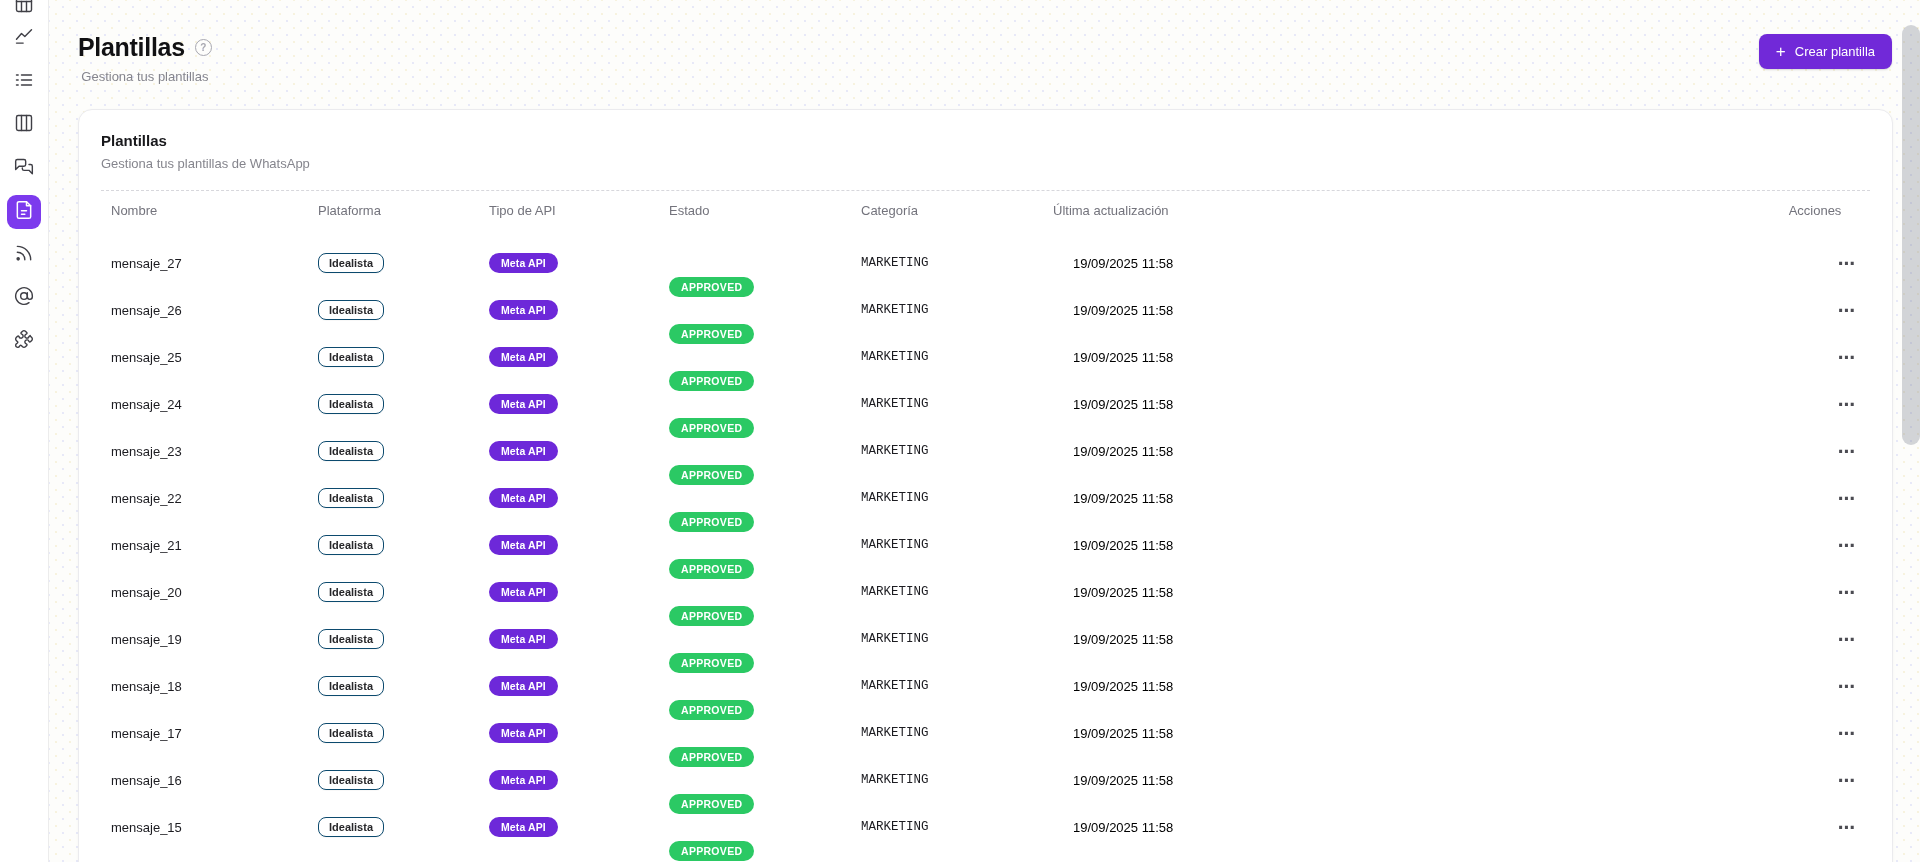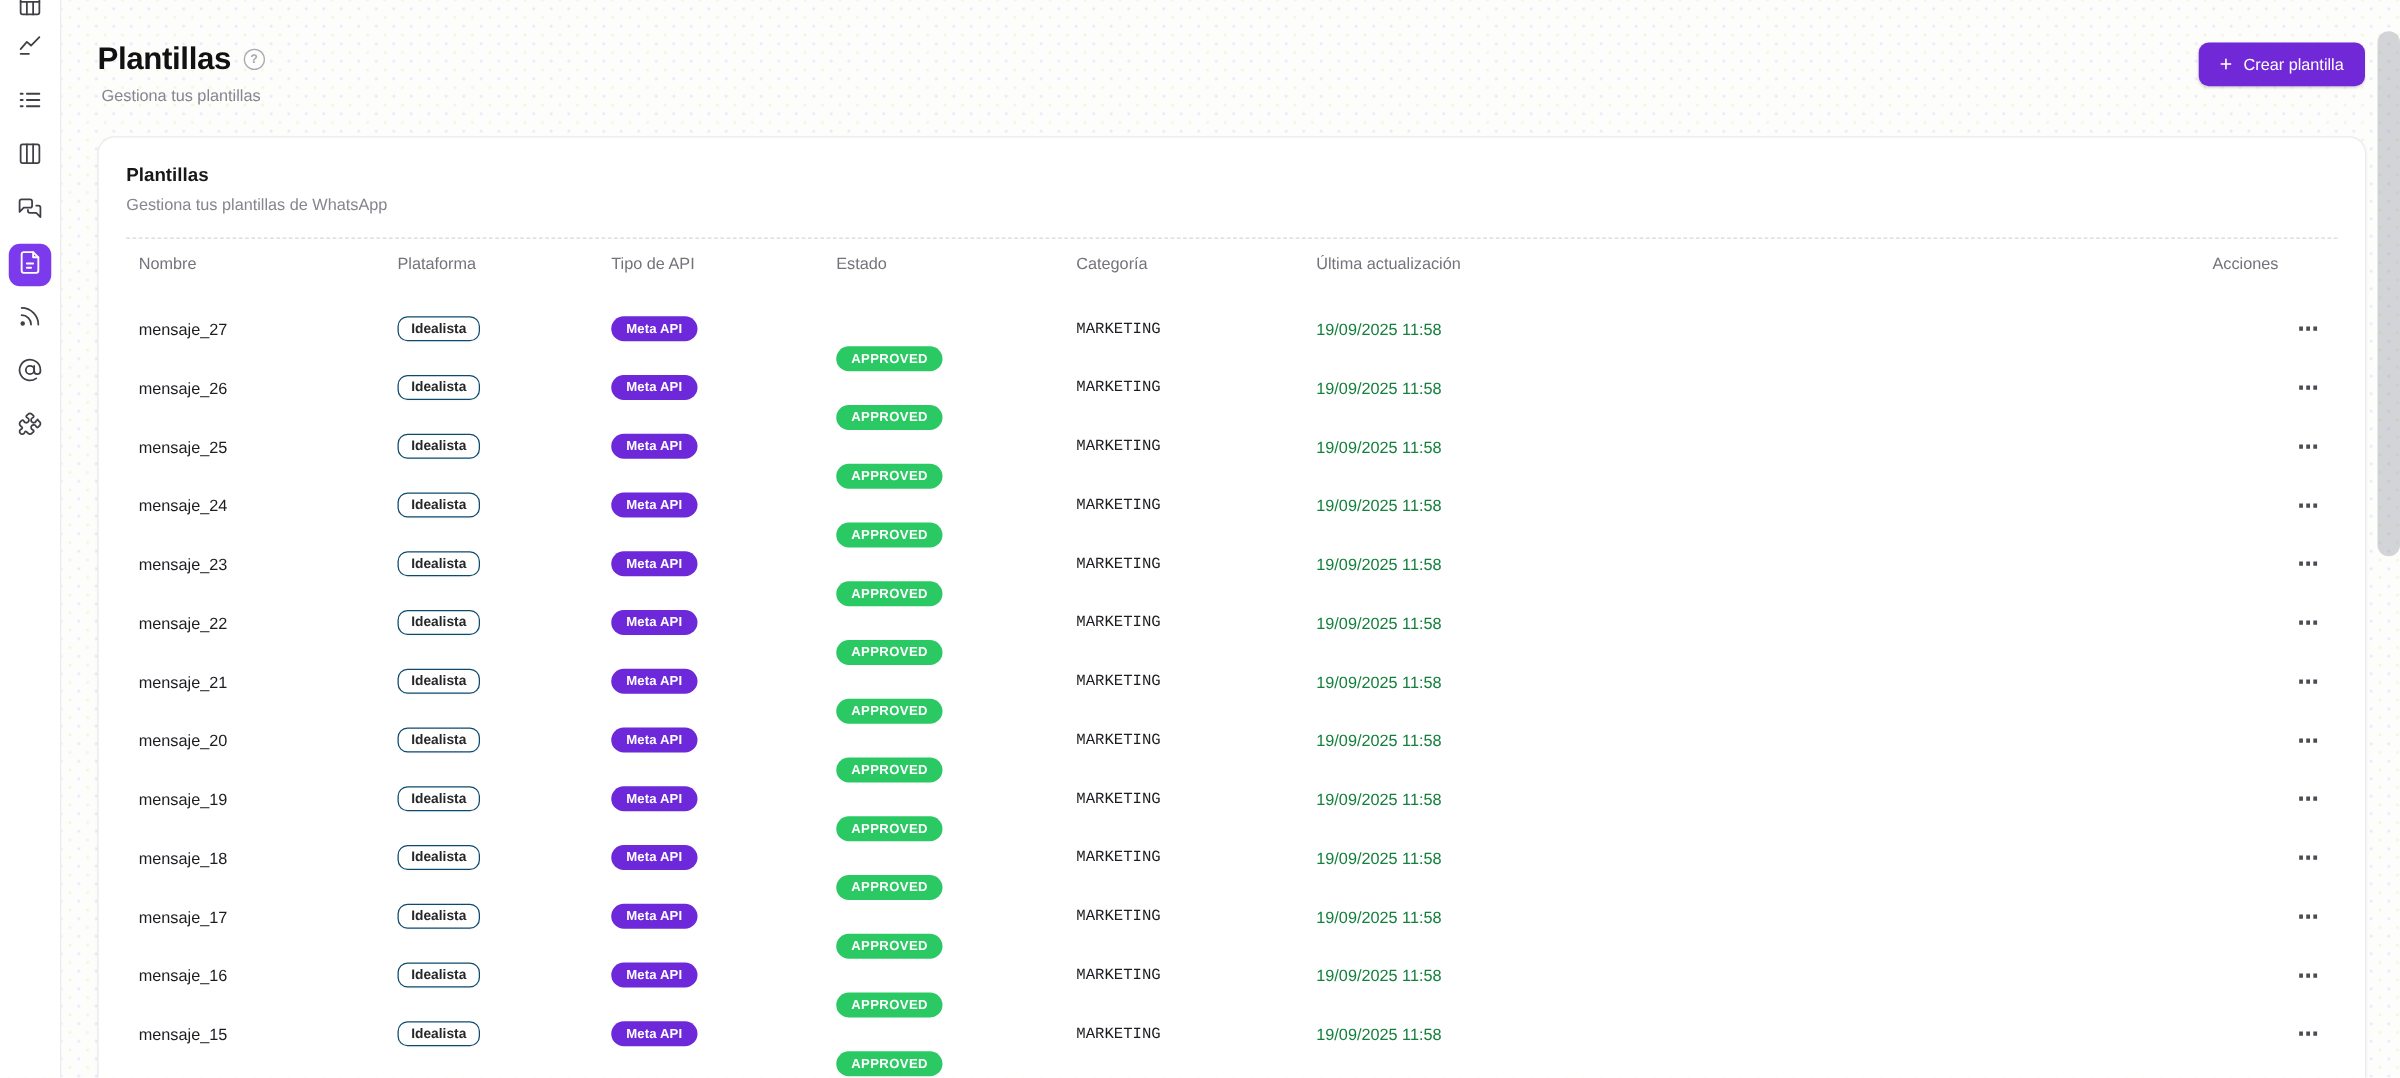--- a/index.html
+++ b/index.html
@@ -61,39 +61,39 @@
   .card-subtitle { margin-top: 7px; font-size: 13px; color: #85858d; }
   .dashed-sep { margin-top: 19px; border: none; border-top: 1px dashed #d7d7dc; }
 
   
   .thead, .trow {
     display: grid;
     grid-template-columns: 207px 171px 180px 192px 192px 1fr 90px;
     align-items: center; padding: 0 10px;
   }
   .thead { height: 38px; color: #73737c; font-size: 13px; font-weight: 400; }
-  .thead .col-actions { text-align: left; }
+  .thead .col-actions { text-align: center; }
   .trow { height: 47px; font-size: 13px; }
   .cell.name { font-weight: 400; color: #1c1c21; }
   .badge-outline {
     display: inline-block; padding: 3px 10px; background: #fff;
     border: 1px solid #0c4a6e; border-radius: 8px;
     font-size: 11px; font-weight: 600; color: #27272a;
     box-shadow: 0 1px 1px rgba(0,0,0,0.03);
   }
   .badge-purple {
     display: inline-block; padding: 4px 12px; background: #6d28d9; color: #fff;
     border-radius: 999px; font-size: 10.5px; font-weight: 700; letter-spacing: 0.1px;
   }
   .badge-green {
     display: inline-block; padding: 4px 12px; background: #2bc964; color: #fff;
     border-radius: 999px; font-size: 10.5px; font-weight: 700; letter-spacing: 0.3px; margin-top: 48px;
   }
   .cell.categoria { font-size: 12.5px; font-weight: 500; color: #1c1c21; font-family: Liberation Mono, monospace; }
-  .cell.date { color: #15803d; }
+  .cell.date { color: #000000; margin-left: 20px; }
   .cell.actions { text-align: right; }
   .dots {
     background: none; border: none; cursor: pointer; font-family: inherit;
     font-size: 17px; font-weight: 700; color: #4b4b52; line-height: 1; letter-spacing: 1px;
     padding: 2px 4px;
   }
 
   
   .scroll-thumb {
     position: absolute; right: 0; top: 25px; width: 18px; height: 420px;

